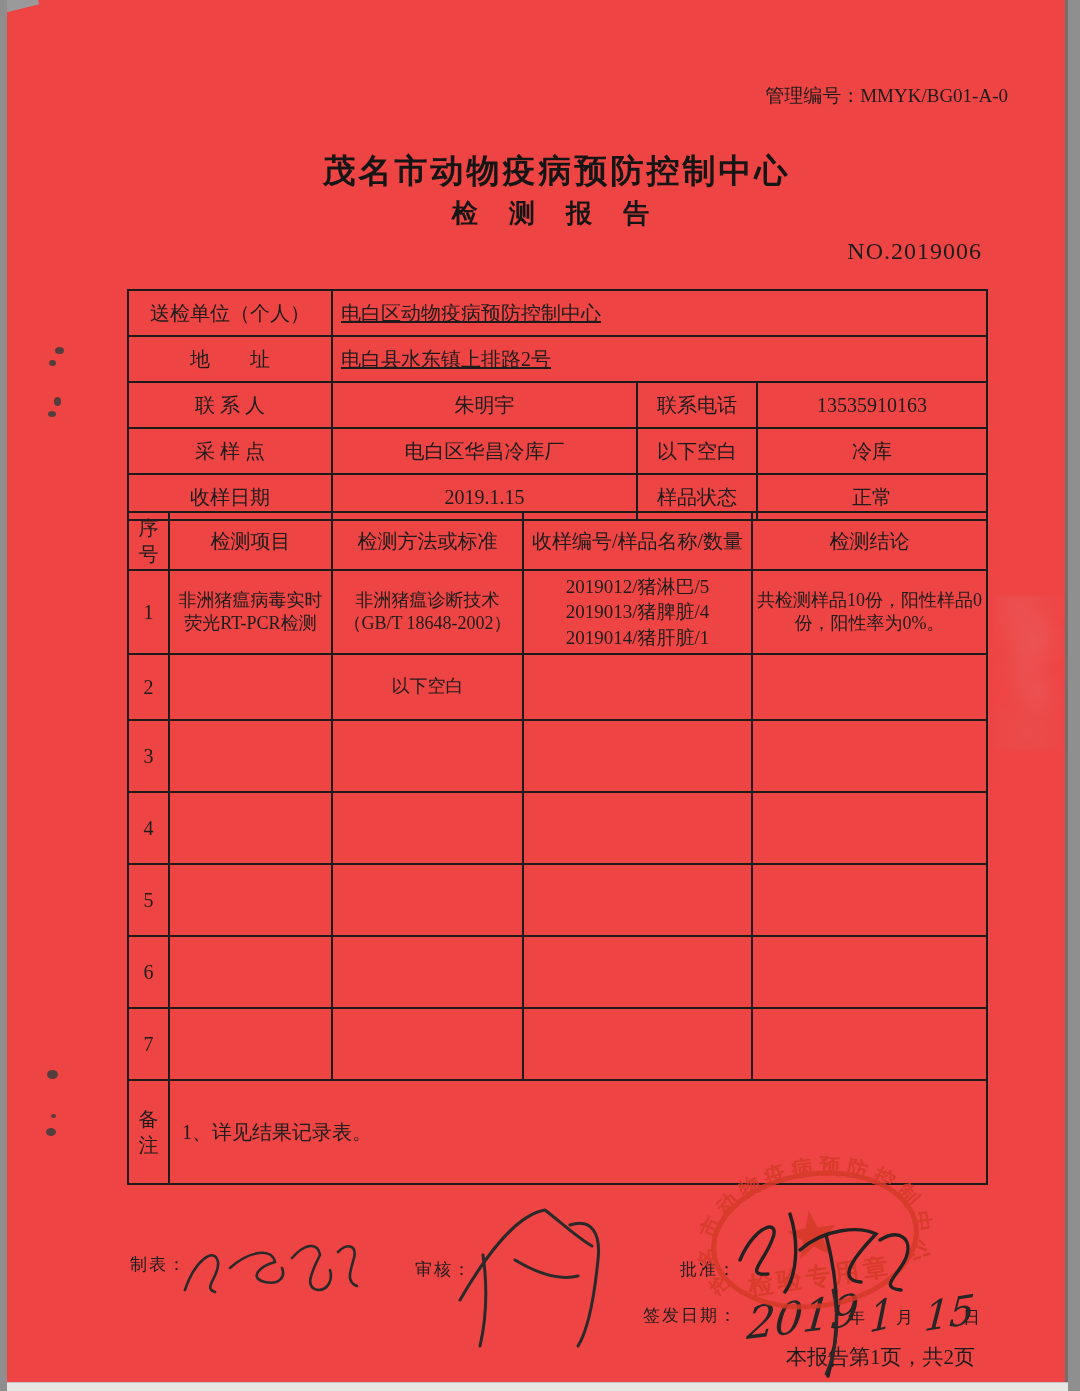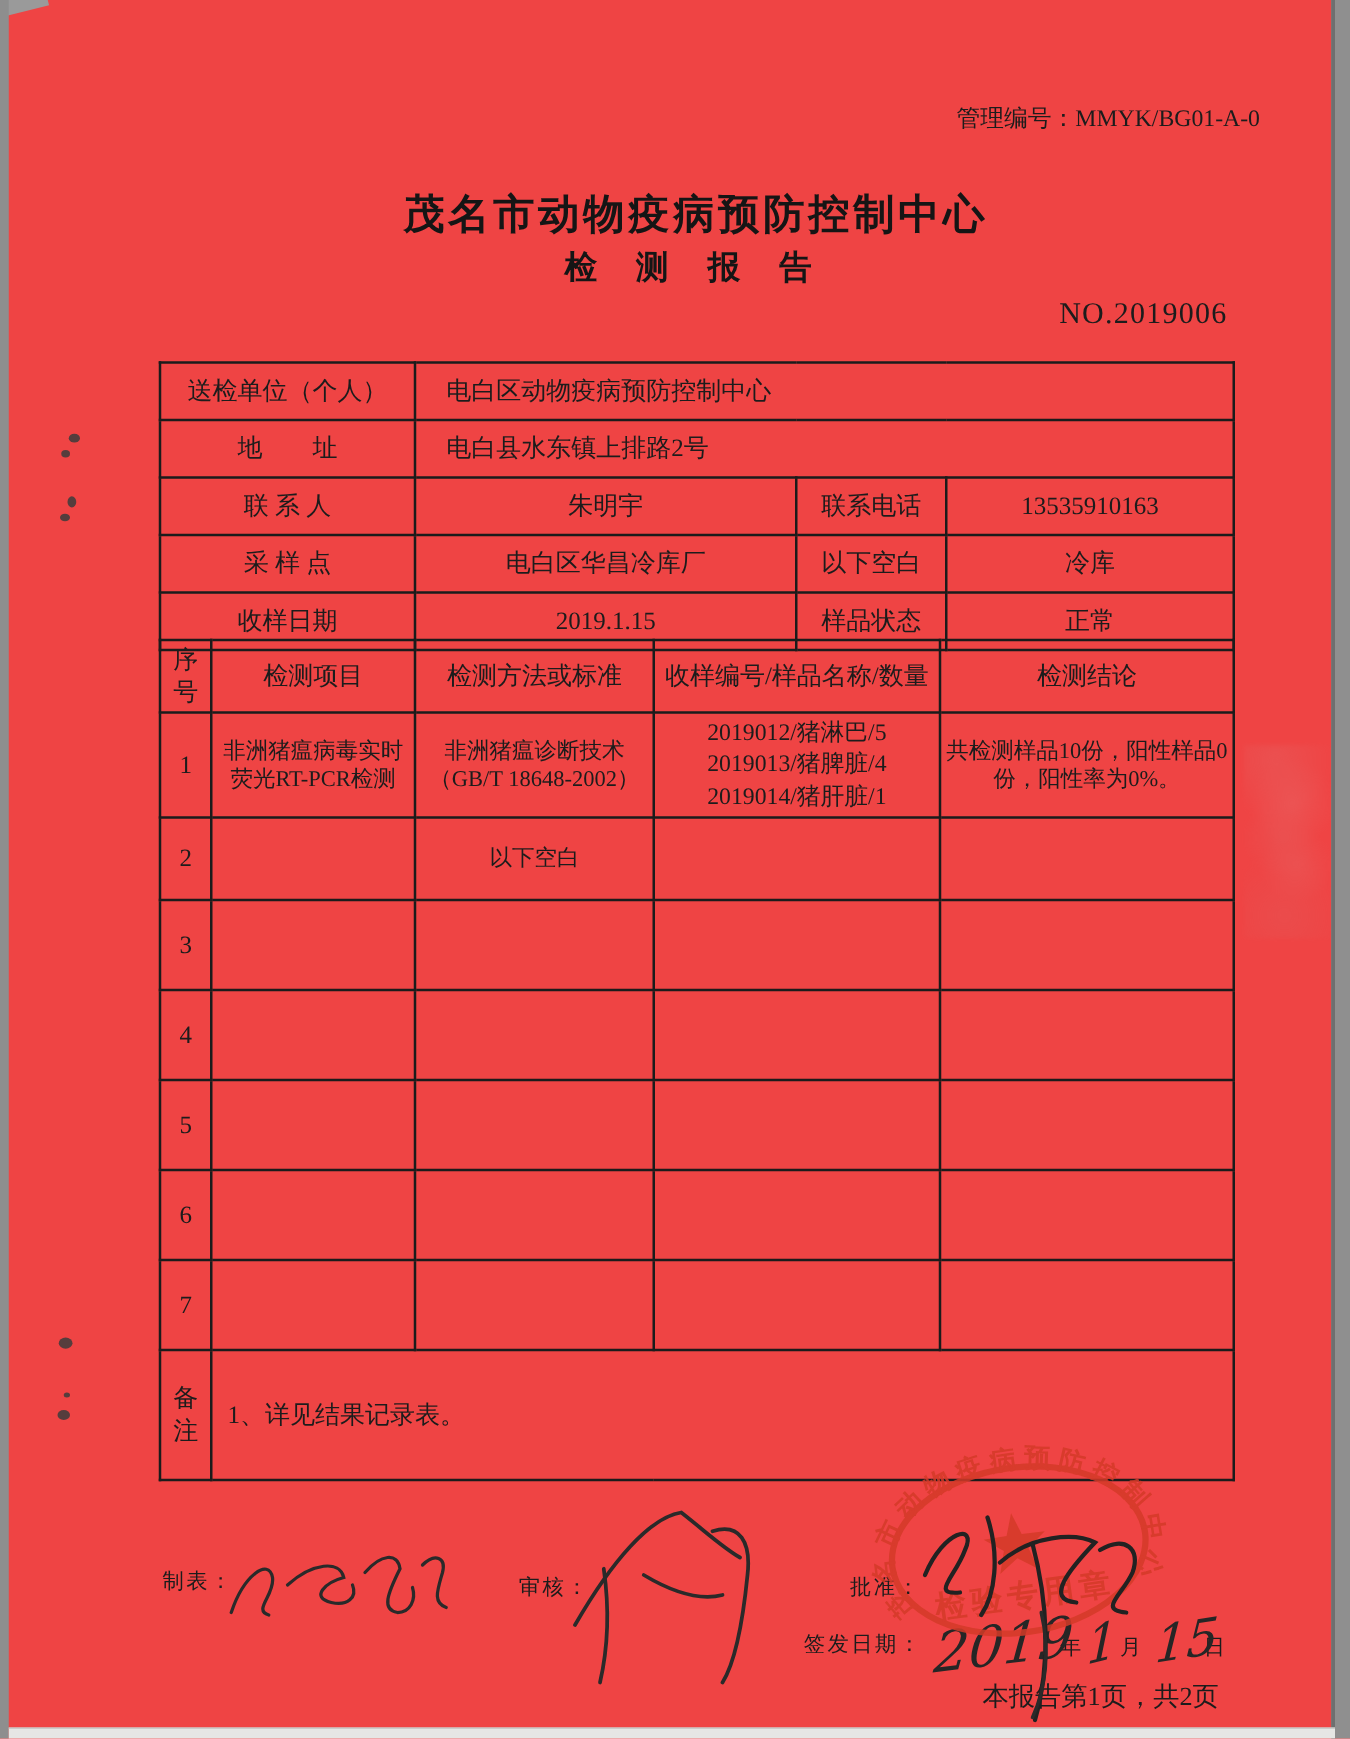--- a/index.html
+++ b/index.html
@@ -19,21 +19,21 @@
   .report-title{position:absolute;left:127px;top:196px;width:859px;text-align:center;
              font-family:"Liberation Sans","DejaVu Sans",sans-serif;font-weight:bold;
              font-size:26px;letter-spacing:12px;color:#151515;}
   .report-no{position:absolute;right:98px;top:238px;font-size:24px;letter-spacing:1px;}
   
   table{border-collapse:collapse;table-layout:fixed;}
   td{border:2px solid #1b1b1b;text-align:center;vertical-align:middle;
      font-size:20px;line-height:1.3;overflow:hidden;padding:2px 4px;}
   .info-table{position:absolute;left:127px;top:277px;width:859px;margin-top:12px;}
   .detail-table{position:absolute;left:127px;top:511px;width:859px;}
-  .al{text-align:left;padding-left:24px;}
+  .al{text-align:left;padding-left:8px;text-decoration:underline;}
   .small{font-size:18px;}
   .samples div{font-size:19px;line-height:1.35;}
   .remark-content{text-align:left;padding-left:12px;font-size:20px;}
   
   .sig-label{position:absolute;font-size:17px;letter-spacing:2px;}
   .hw{position:absolute;font-style:italic;color:#262626;
       font-family:"DejaVu Serif","Liberation Serif",serif;}
   .hw-year{left:747px;top:1291px;font-size:44px;transform:rotate(-7deg) skewX(-12deg);}
   .hw-month{left:869px;top:1292px;font-size:40px;transform:rotate(-14deg) skewX(-16deg);}
   .hw-day{left:924px;top:1290px;font-size:40px;transform:rotate(-9deg) skewX(-13deg);}

